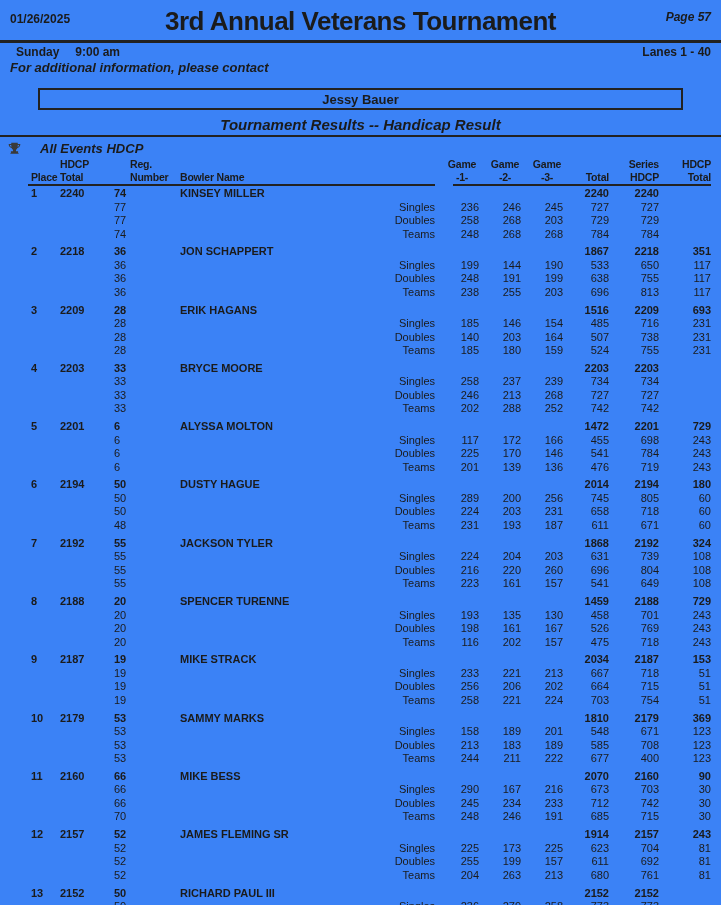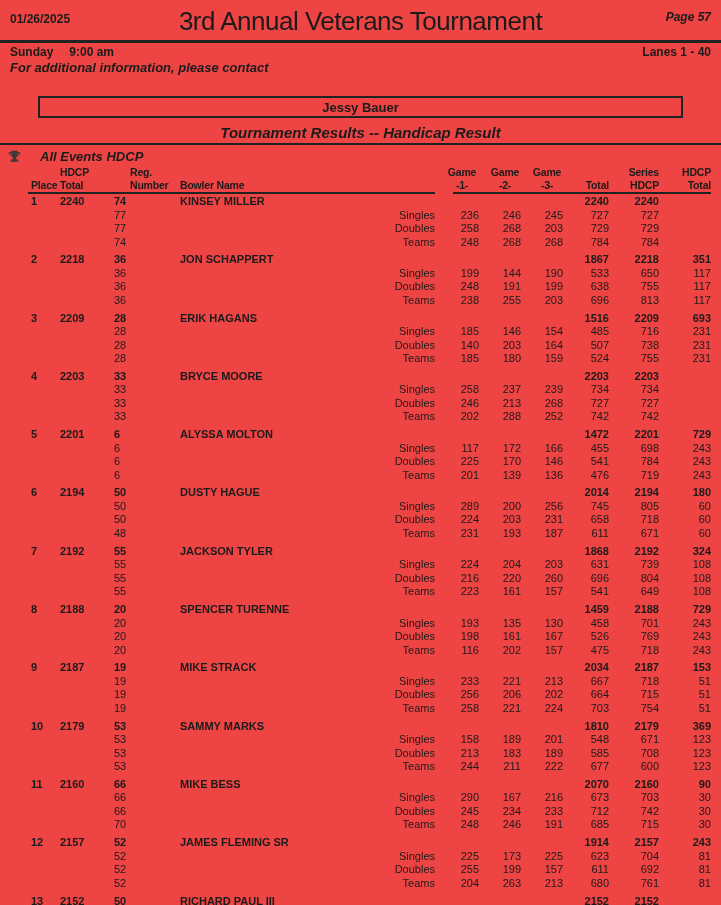--- a/index.html
+++ b/index.html
@@ -1,40 +1,40 @@
 <!DOCTYPE html>
 <html><head>
 <meta charset="utf-8">
 <style>
   * { margin: 0; padding: 0; box-sizing: border-box; }
   html, body { background: #e8e8e8; }
   body { font-family: "Liberation Sans", sans-serif; }
   .page {
     position: relative; width: 721px; height: 905px; margin: 0 auto;
-    background: #ef4444; color: #1b1b1b; overflow: hidden;
+    background: #3b82f6; color: #1b1b1b; overflow: hidden;
   }
   
   .topbar {
     display: grid; grid-template-columns: 1fr auto 1fr; align-items: start;
     padding: 6px 10px 3px 10px; border-bottom: 3px solid #222;
   }
   .topbar .date { font-size: 12px; font-weight: 700; padding-top: 6px; }
-  .topbar .title { font-size: 26px; font-weight: 400; letter-spacing: -0.5px; white-space: nowrap; }
+  .topbar .title { font-size: 26px; font-weight: 700; letter-spacing: -0.5px; white-space: nowrap; }
   .topbar .pageno { font-size: 12px; font-weight: 700; text-align: right; padding-top: 4px; font-style: italic; }
   
   .subbar {
-    display: flex; justify-content: space-between; padding: 2px 10px 0 10px;
+    display: flex; justify-content: space-between; padding: 2px 10px 0 16px;
     font-size: 12px; font-weight: 700; line-height: 15px;
   }
   .subbar .daytime { display: flex; gap: 16px; }
   .contact-note {
     padding: 0 10px; font-size: 13px; font-weight: 700; font-style: italic; line-height: 16px;
   }
   .contact-box {
-    margin: 20px 38px 0 38px; height: 22px; border: 2px solid #222;
+    margin: 12px 38px 0 38px; height: 22px; border: 2px solid #222;
     display: flex; align-items: center; justify-content: center; gap: 34px;
     font-size: 13px; font-weight: 700;
   }
   
   .results-title {
     margin-top: 6px; text-align: center; font-size: 15px; font-weight: 700; font-style: italic;
     padding-bottom: 2px; border-bottom: 2.5px solid #222; line-height: 17px;
   }
   .event-line {
     margin: 4px 0 1px 8px; display: flex; align-items: center; gap: 19px;
@@ -703,21 +703,21 @@
   <div class="row event-row">
     <span></span>
     <span></span>
     <span class="c-reg">53</span>
     <span></span>
     <span class="c-name c-label">Teams</span>
     <span class="c-game">244</span>
     <span class="c-game">211</span>
     <span class="c-game">222</span>
     <span class="c-num">677</span>
-    <span class="c-num">600</span>
+    <span class="c-num">400</span>
     <span class="c-num">123</span>
   </div>
 </div>
 
   <div class="block">
     <div class="row bowler-row">
       <span class="c-place">11</span>
       <span class="c-hdcp">2160</span>
       <span class="c-reg">66</span>
       <span></span>

